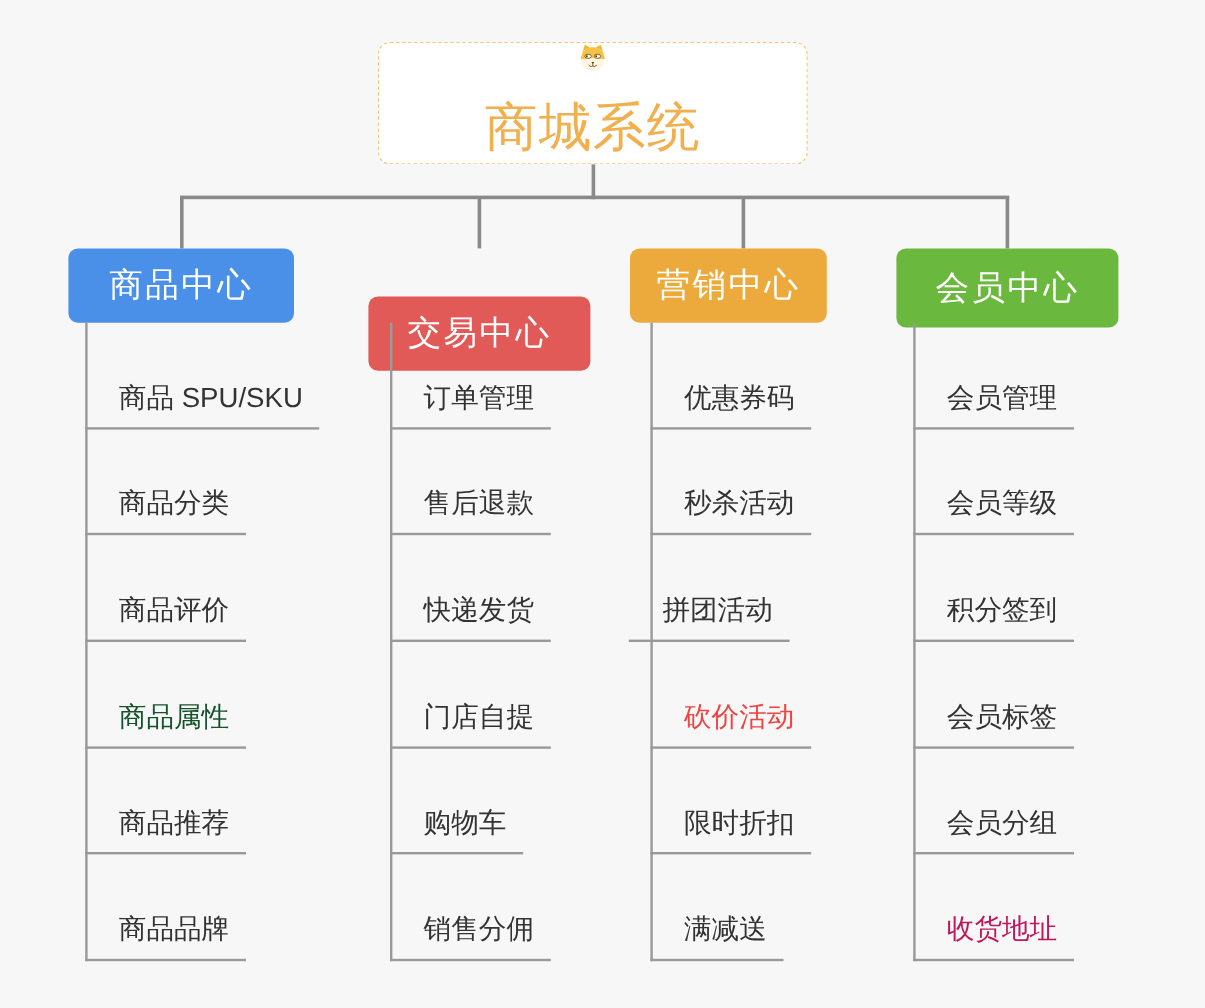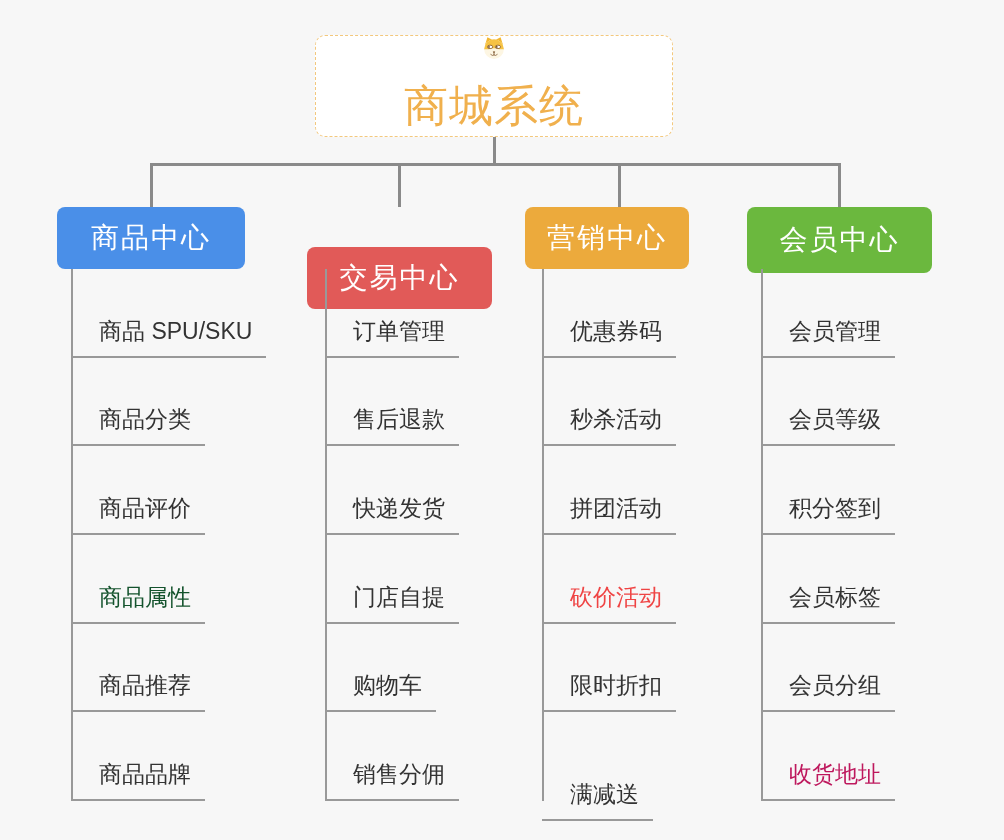--- a/index.html
+++ b/index.html
@@ -89,24 +89,24 @@
     <div class="abs item" style="border-bottom-color: rgb(153, 153, 153); color: rgb(51, 51, 51); left: 325px; top: 584px;">门店自提</div>
     <div class="abs item" style="border-bottom-color: rgb(153, 153, 153); color: rgb(51, 51, 51); left: 325px; top: 672px;">购物车</div>
     <div class="abs item" style="border-bottom-color: rgb(153, 153, 153); color: rgb(51, 51, 51); left: 325px; top: 761px;">销售分佣</div>
     <div class="abs line" style="background: rgb(138, 138, 138); left: 617.5px; top: 164px; width: 3px; height: 43px;"></div>
     <div class="abs header" style="background: rgb(236, 170, 60); left: 525px; top: 207px; width: 164px; height: 62px;">
       <span>营销中心</span>
     </div>
     <div class="abs thin" style="background: rgb(153, 153, 153); left: 542px; top: 269px; width: 2px; height: 532px;"></div>
     <div class="abs item" style="border-bottom-color: rgb(153, 153, 153); color: rgb(51, 51, 51); left: 542px; top: 318px;">优惠券码</div>
     <div class="abs item" style="border-bottom-color: rgb(153, 153, 153); color: rgb(51, 51, 51); left: 542px; top: 406px;">秒杀活动</div>
-    <div class="abs item" style="border-bottom-color: rgb(153, 153, 153); color: rgb(51, 51, 51); left: 542px; top: 495px;">拼团活动</div>
+    <div class="abs item" style="border-bottom-color: rgb(153, 153, 153); color: rgb(51, 51, 51); left: 524px; top: 495px;">拼团活动</div>
     <div class="abs item" style="border-bottom-color: rgb(153, 153, 153); color: #ef4444; left: 542px; top: 584px; text-align: center;">砍价活动</div>
     <div class="abs item" style="border-bottom-color: rgb(153, 153, 153); color: rgb(51, 51, 51); left: 542px; top: 672px;">限时折扣</div>
-    <div class="abs item" style="border-bottom-color: rgb(153, 153, 153); color: rgb(51, 51, 51); left: 542px; top: 761px; margin-top: 20px;">满减送</div>
+    <div class="abs item" style="border-bottom-color: rgb(153, 153, 153); color: rgb(51, 51, 51); left: 542px; top: 761px;">满减送</div>
     <div class="abs line" style="background: rgb(138, 138, 138); left: 838px; top: 164px; width: 3px; height: 43px;"></div>
     <div class="abs header" style="background: rgb(107, 184, 62); left: 747px; top: 207px; width: 185px; height: 66px;">
       <span>会员中心</span>
     </div>
     <div class="abs thin" style="background: rgb(153, 153, 153); left: 761px; top: 269px; width: 2px; height: 532px;"></div>
     <div class="abs item" style="border-bottom-color: rgb(153, 153, 153); color: rgb(51, 51, 51); left: 761px; top: 318px;">会员管理</div>
     <div class="abs item" style="border-bottom-color: rgb(153, 153, 153); color: rgb(51, 51, 51); left: 761px; top: 406px;">会员等级</div>
     <div class="abs item" style="border-bottom-color: rgb(153, 153, 153); color: rgb(51, 51, 51); left: 761px; top: 495px;">积分签到</div>
     <div class="abs item" style="border-bottom-color: rgb(153, 153, 153); color: rgb(51, 51, 51); left: 761px; top: 584px;">会员标签</div>
     <div class="abs item" style="border-bottom-color: rgb(153, 153, 153); color: rgb(51, 51, 51); left: 761px; top: 672px;">会员分组</div>

